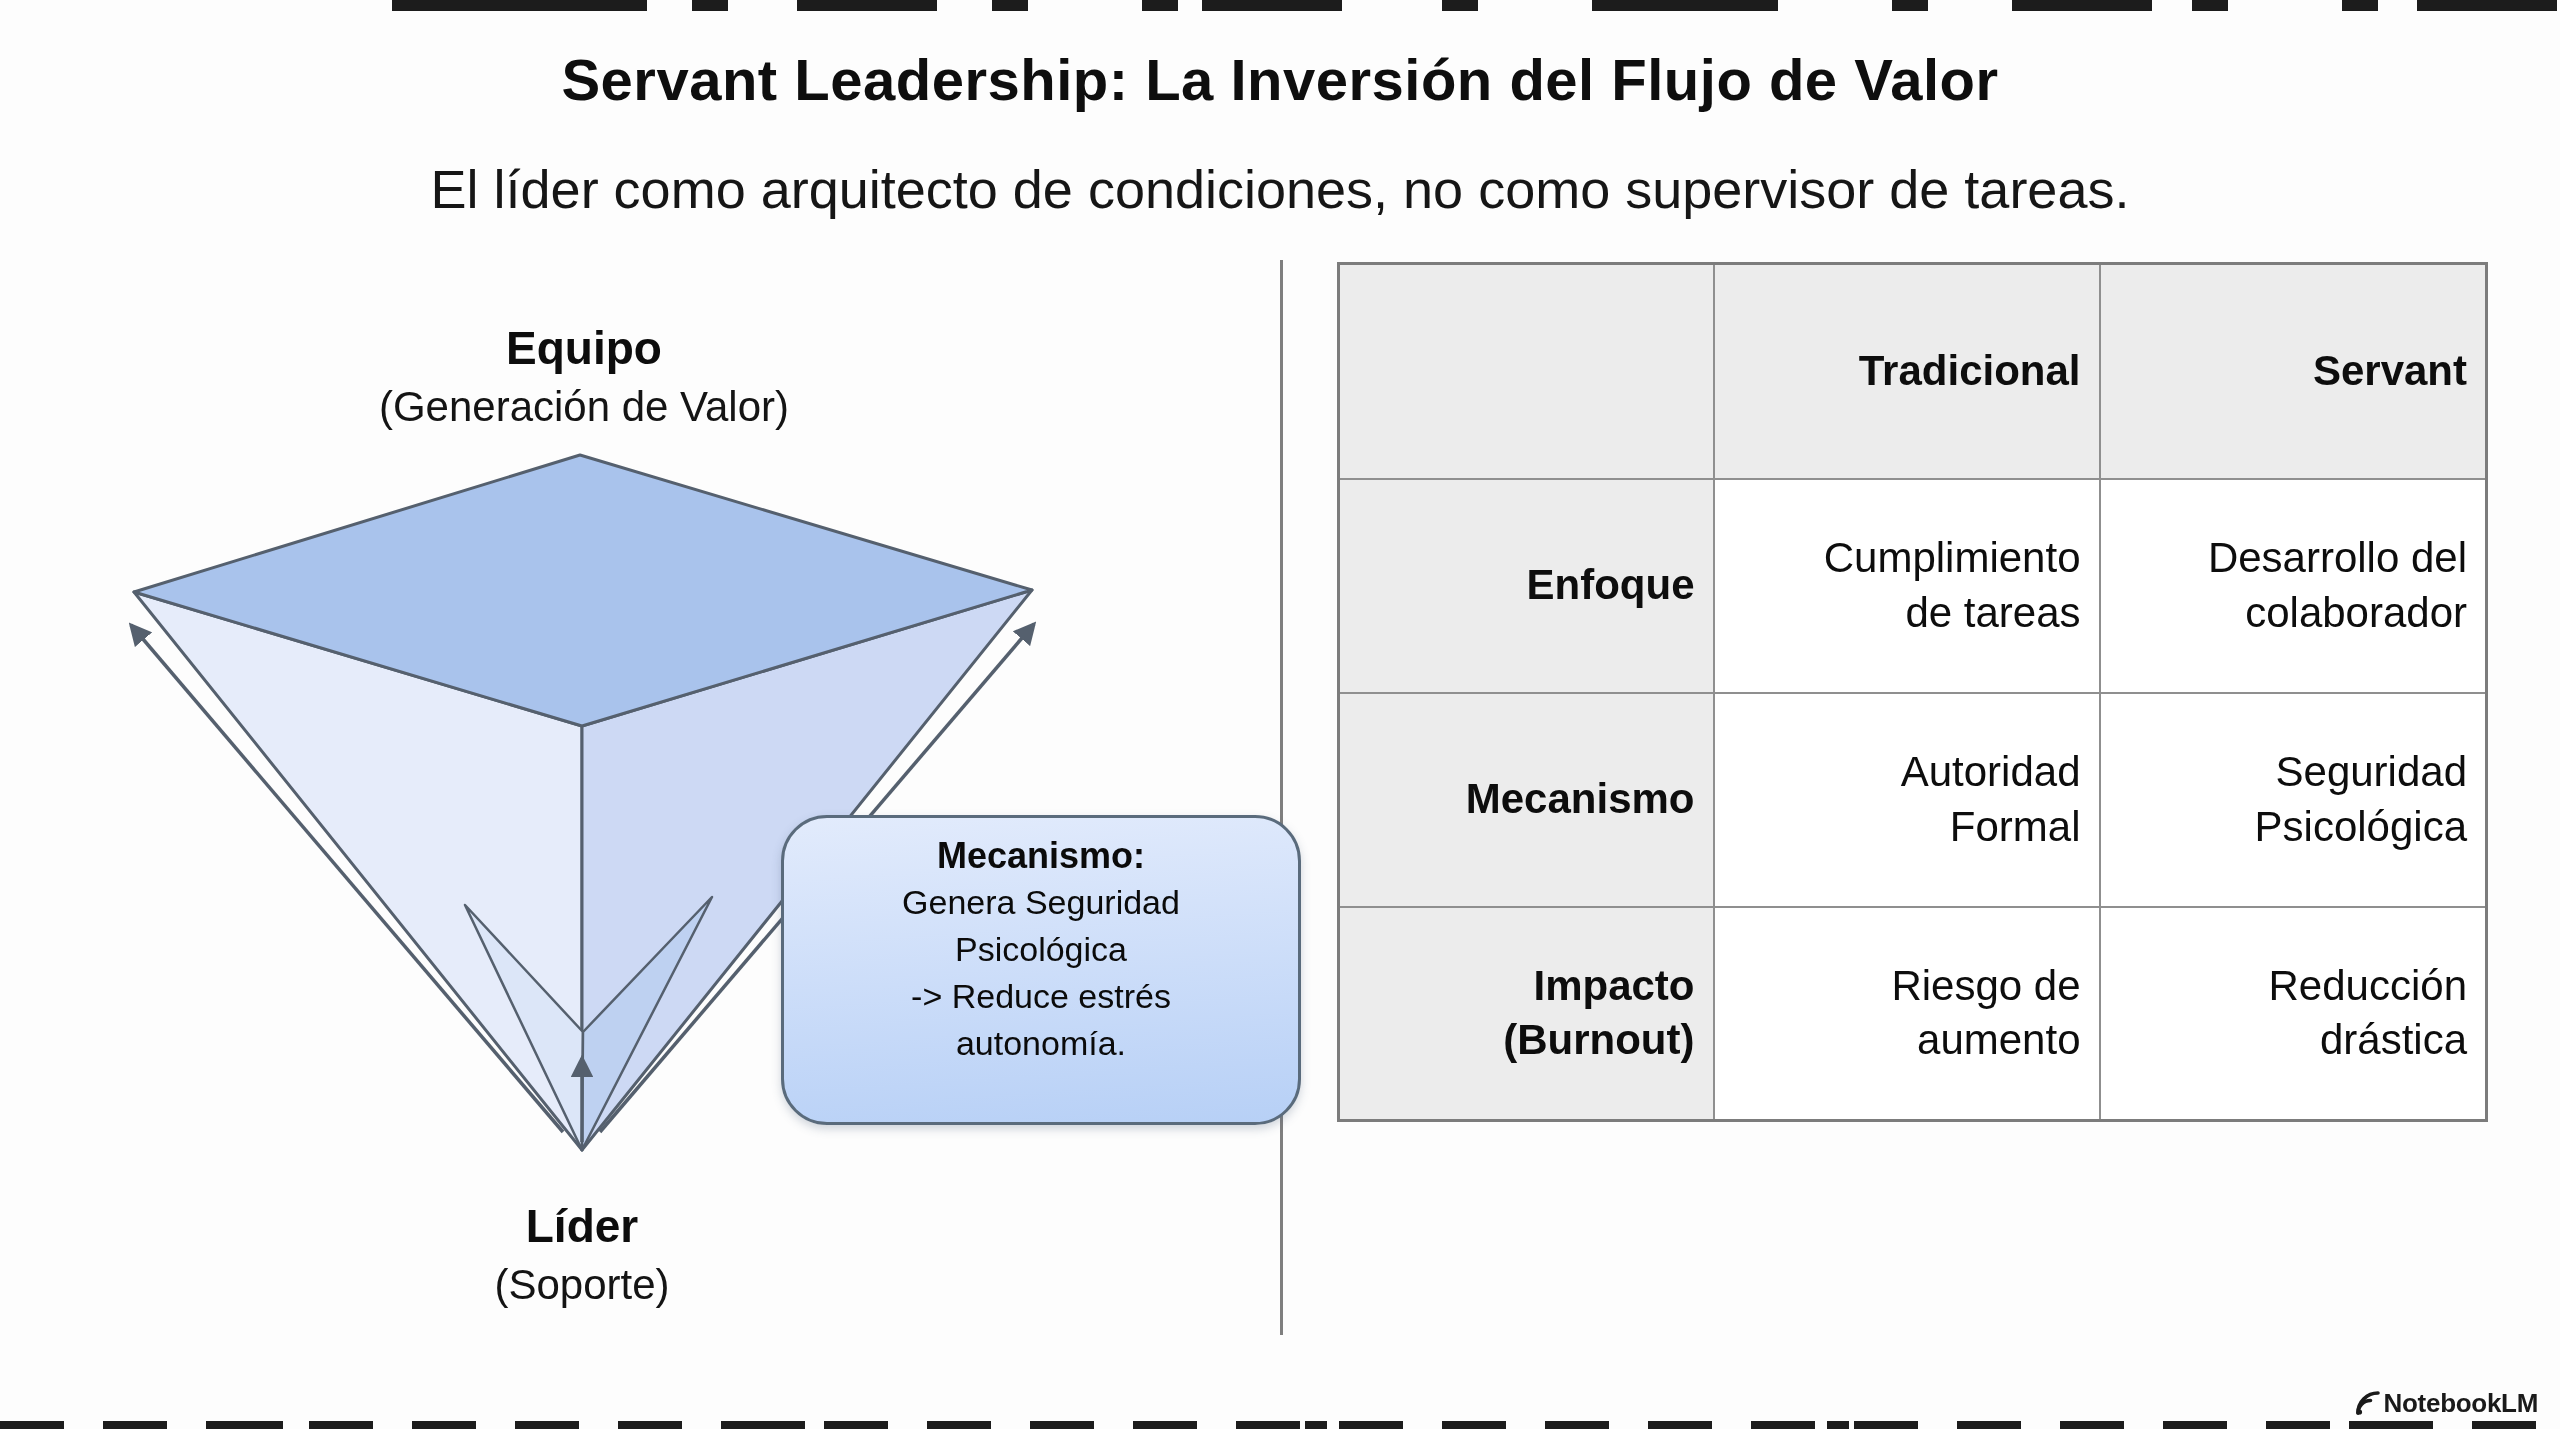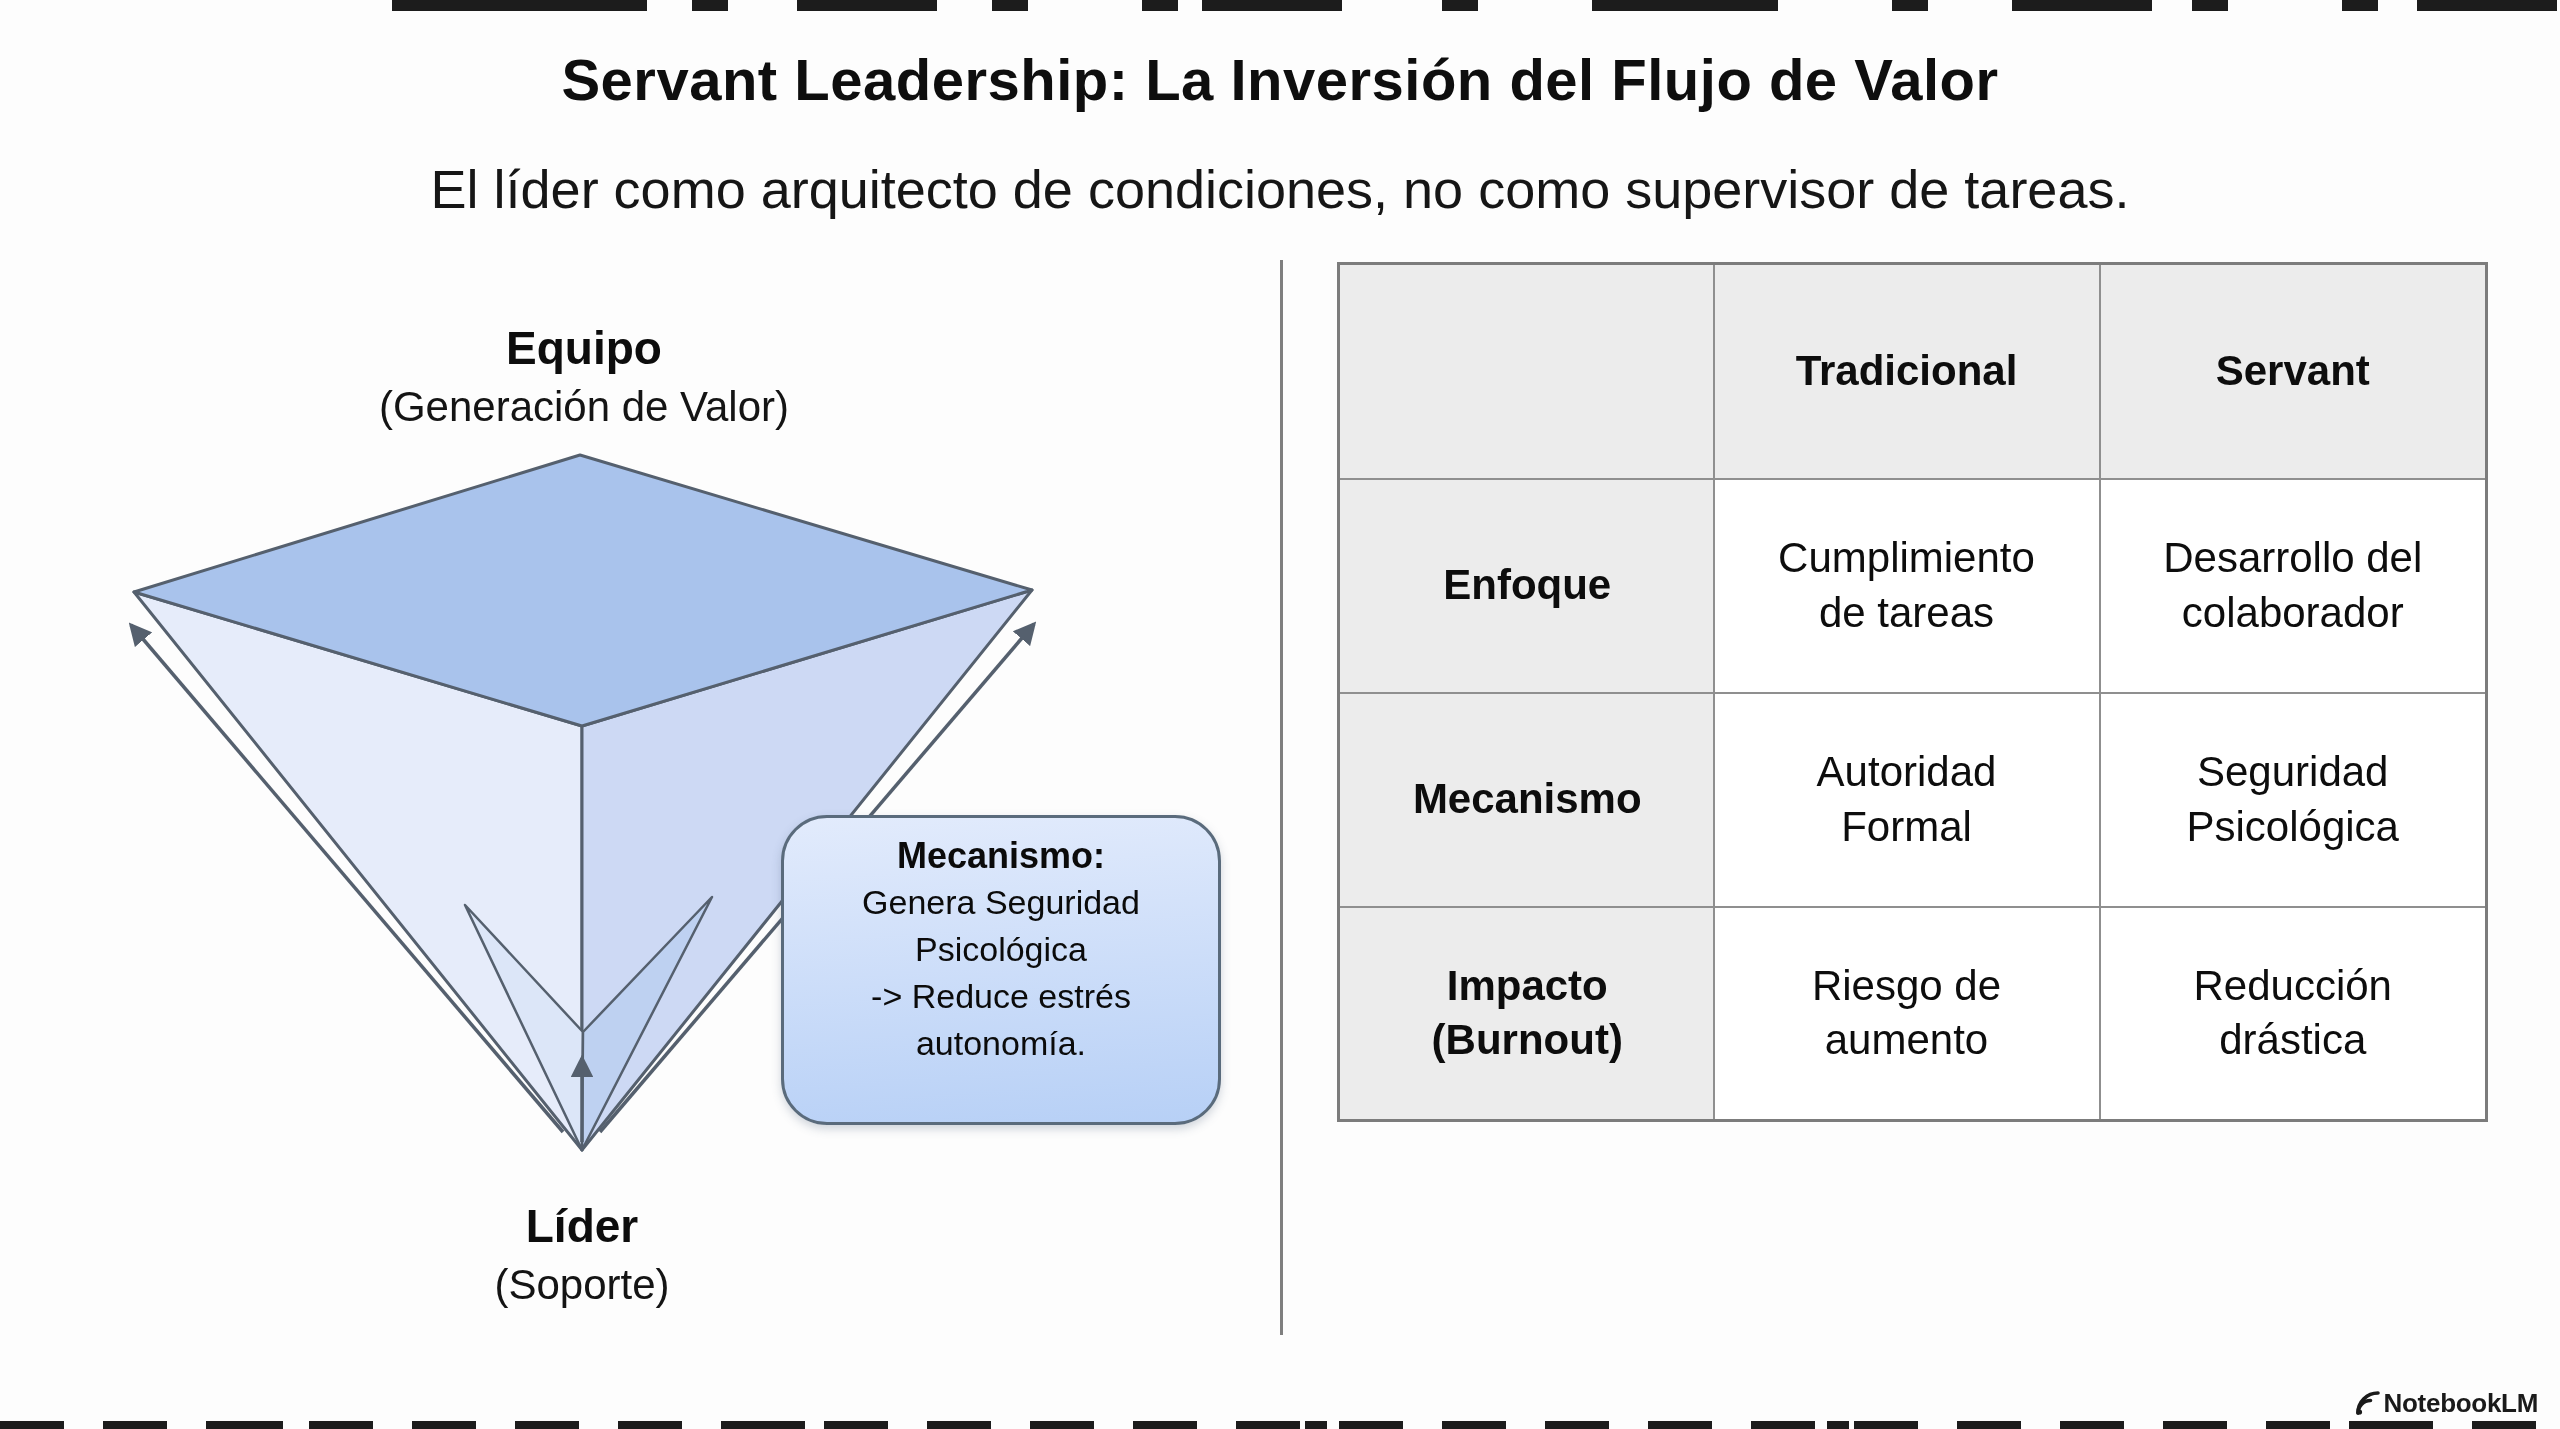--- a/index.html
+++ b/index.html
@@ -36,40 +36,40 @@
   }
   
   .pyramid{position:absolute;left:0;top:0;z-index:1;}
   .pyr-label{position:absolute;z-index:2;text-align:center;line-height:1.15;}
   .lbl-bold{font-size:46px;font-weight:700;color:#0d0d0d;}
   .lbl-reg{font-size:42px;font-weight:400;color:#141414;margin-top:8px;}
   .equipo{left:284px;top:322px;width:600px;}
   .lider{left:282px;top:1200px;width:600px;}
   
   .callout{
-    position:absolute;z-index:3;left:781px;top:815px;width:440px;height:310px;
+    position:absolute;z-index:3;left:781px;top:815px;width:520px;height:310px;
     box-sizing:border-box;border:3px solid var(--callout-border,#5a6b7c);border-radius:46px;
     background:linear-gradient(176deg,var(--callout-top,#e2ebfc) 0%,var(--callout-bottom,#b7d0f6) 100%);
     box-shadow:0 4px 10px rgba(70,90,120,.25);
     text-align:center;font-size:34px;line-height:47px;color:#0b0b0b;
     padding-top:14px;
   }
   .callout-heading{font-weight:700;font-size:36px;}
   
   .divider{position:absolute;left:1280px;top:260px;width:3px;height:1075px;background:#7f7f7f;}
   
   .cmp{
     position:absolute;left:1337px;top:262px;width:1148px;z-index:1;
     border-collapse:collapse;table-layout:fixed;
     border:3px solid #7c7c7c;
     font-size:42px;color:#0d0d0d;
   }
   .cmp th,.cmp td{
     border:2px solid var(--table-border,#8f8f8f);
-    text-align:center;vertical-align:middle;
+    text-align:right;vertical-align:middle;
     padding:8px 18px;line-height:1.3;white-space:pre-line;
   }
   .cmp thead tr{height:215px;}
   .cmp tbody tr{height:214px;}
   .cmp thead th{background:var(--table-head-bg,#ececec);font-weight:700;}
   .cmp tbody th{background:var(--table-head-bg,#ececec);font-weight:700;padding-left:20px;}
   .cmp td{background:#ffffff;font-weight:400;}
   
   .brand{
     position:absolute;right:22px;top:1386px;height:34px;z-index:2;

